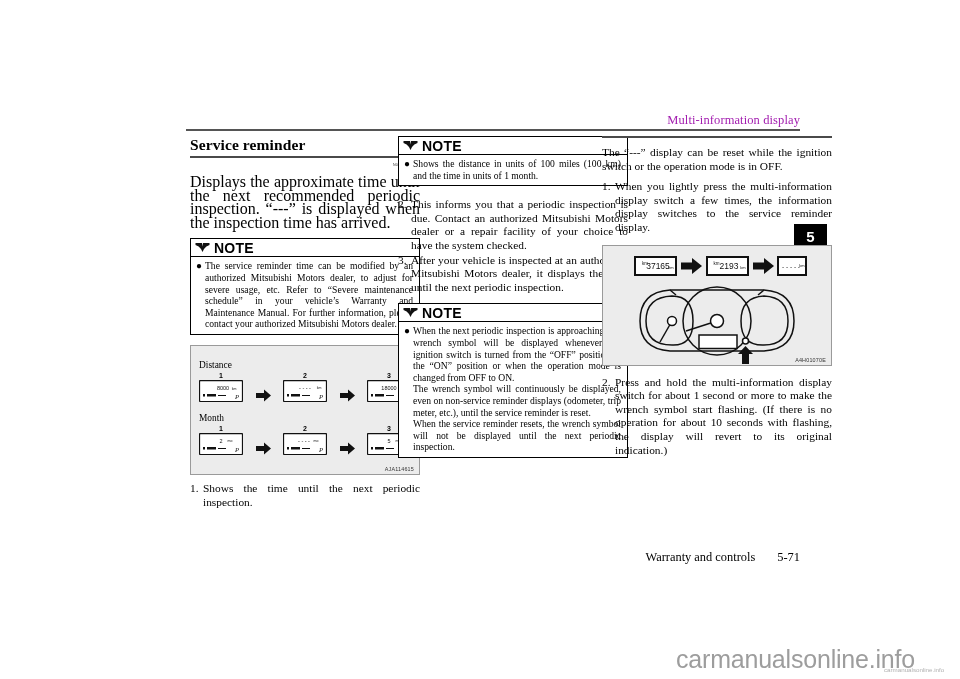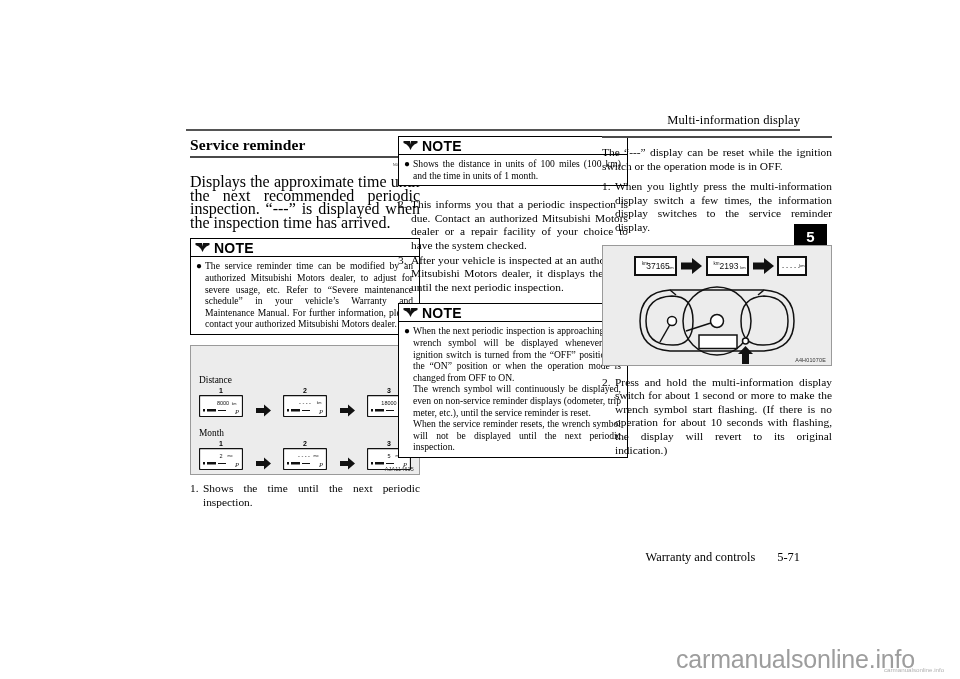--- a/index.html
+++ b/index.html
@@ -24,21 +24,21 @@
 
   
   .header-title {
     position: absolute;
     left: 180px;
     top: 113px;
     width: 620px;
     text-align: right;
     font-size: 12.5px;
     letter-spacing: .1px;
-    color: #000000;
+    color: #a21caf;
   }
   .header-rule {
     position: absolute;
     left: 186px;
     top: 129px;
     width: 614px;
     height: 2px;
     background: #555;
   }
 
@@ -249,21 +249,21 @@
       </div>
       <div class="note-body">
         <div class="note-bullet-row">
           <span class="note-dot">●</span>
           <span class="note-text">The service reminder time can be modified by an authorized Mitsubishi Motors dealer, to adjust for severe usage, etc. Refer to “Severe maintenance schedule” in your vehicle’s Warranty and Maintenance Manual. For further information, please contact your authorized Mitsubishi Motors dealer.</span>
         </div>
       </div>
     </div>
 
     <div class="fig-box" style="height:128px;">
-      <div style="padding:14px 8px 0 8px;margin-top:15px;">
+      <div style="padding:14px 8px 0 8px;">
         <div class="fig-caption">Distance</div>
 
         <div style="display:flex;align-items:flex-end;justify-content:space-between;margin-top:2px;">
           <div style="text-align:center;">
             <div style="font-family:'Liberation Sans',sans-serif;font-size:7px;font-weight:bold;line-height:8px;">1</div>
             <svg width="44" height="22" viewBox="0 0 88 44">
               <rect x="1" y="1" width="86" height="42" rx="2" fill="#fff" stroke="#111" stroke-width="2.5"></rect>
               <text x="48" y="19" font-family="'Liberation Sans',sans-serif" font-size="11" text-anchor="middle" fill="#111">8000</text>
               <text x="70" y="19" font-family="'Liberation Sans',sans-serif" font-size="7" text-anchor="middle" fill="#111">km</text>
               <rect x="8" y="28" width="4" height="5" fill="#111"></rect>

